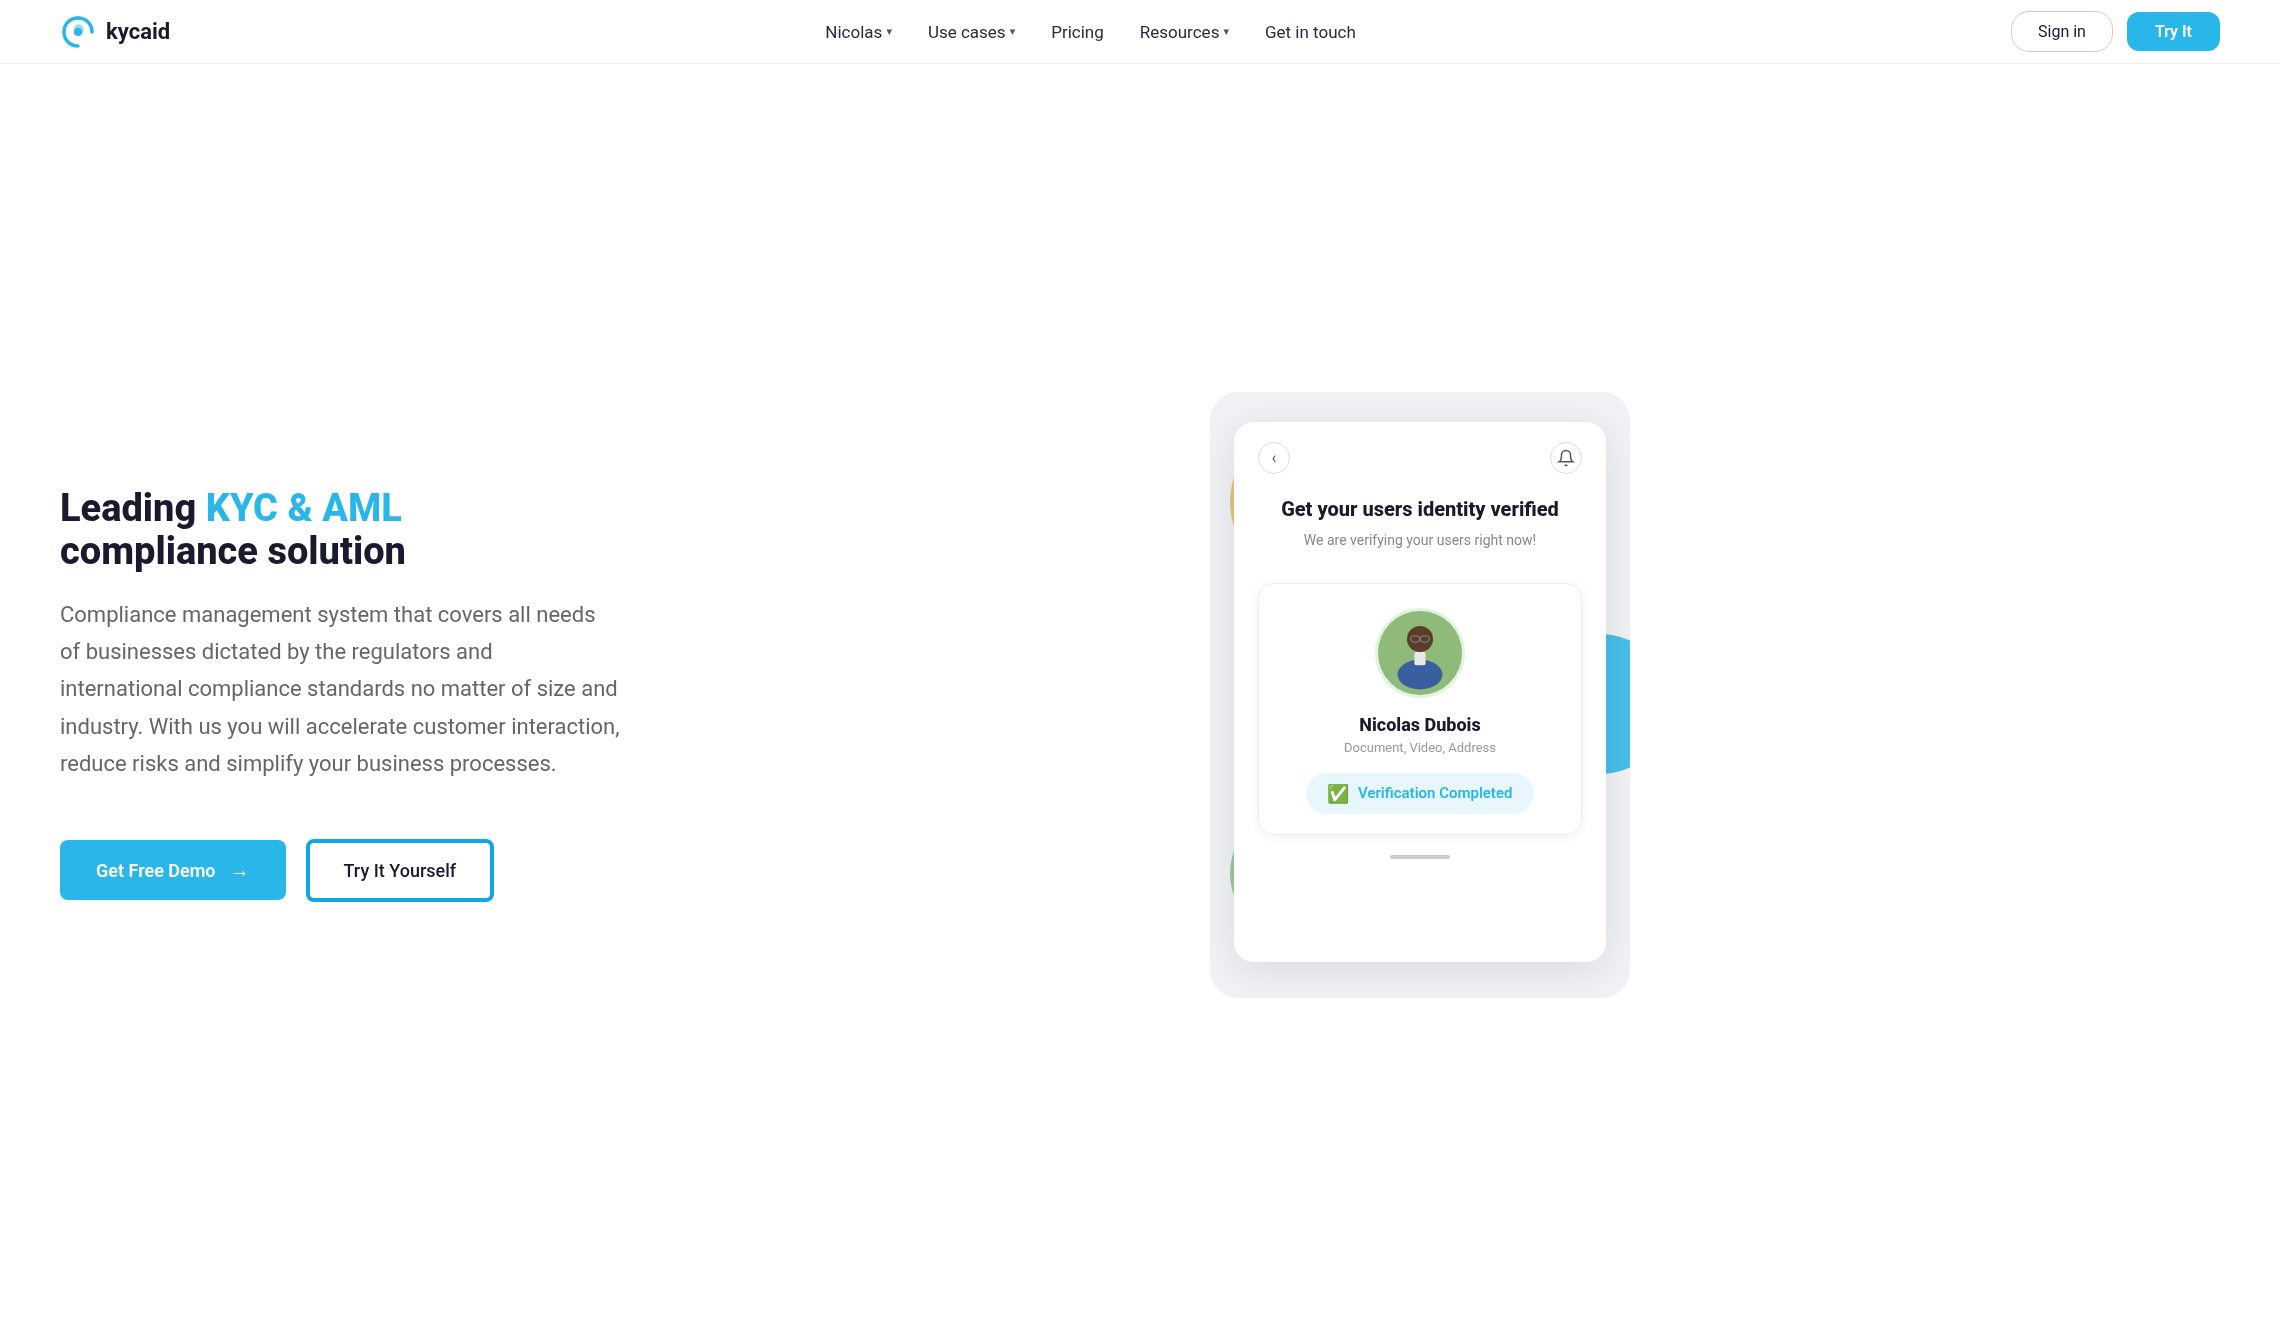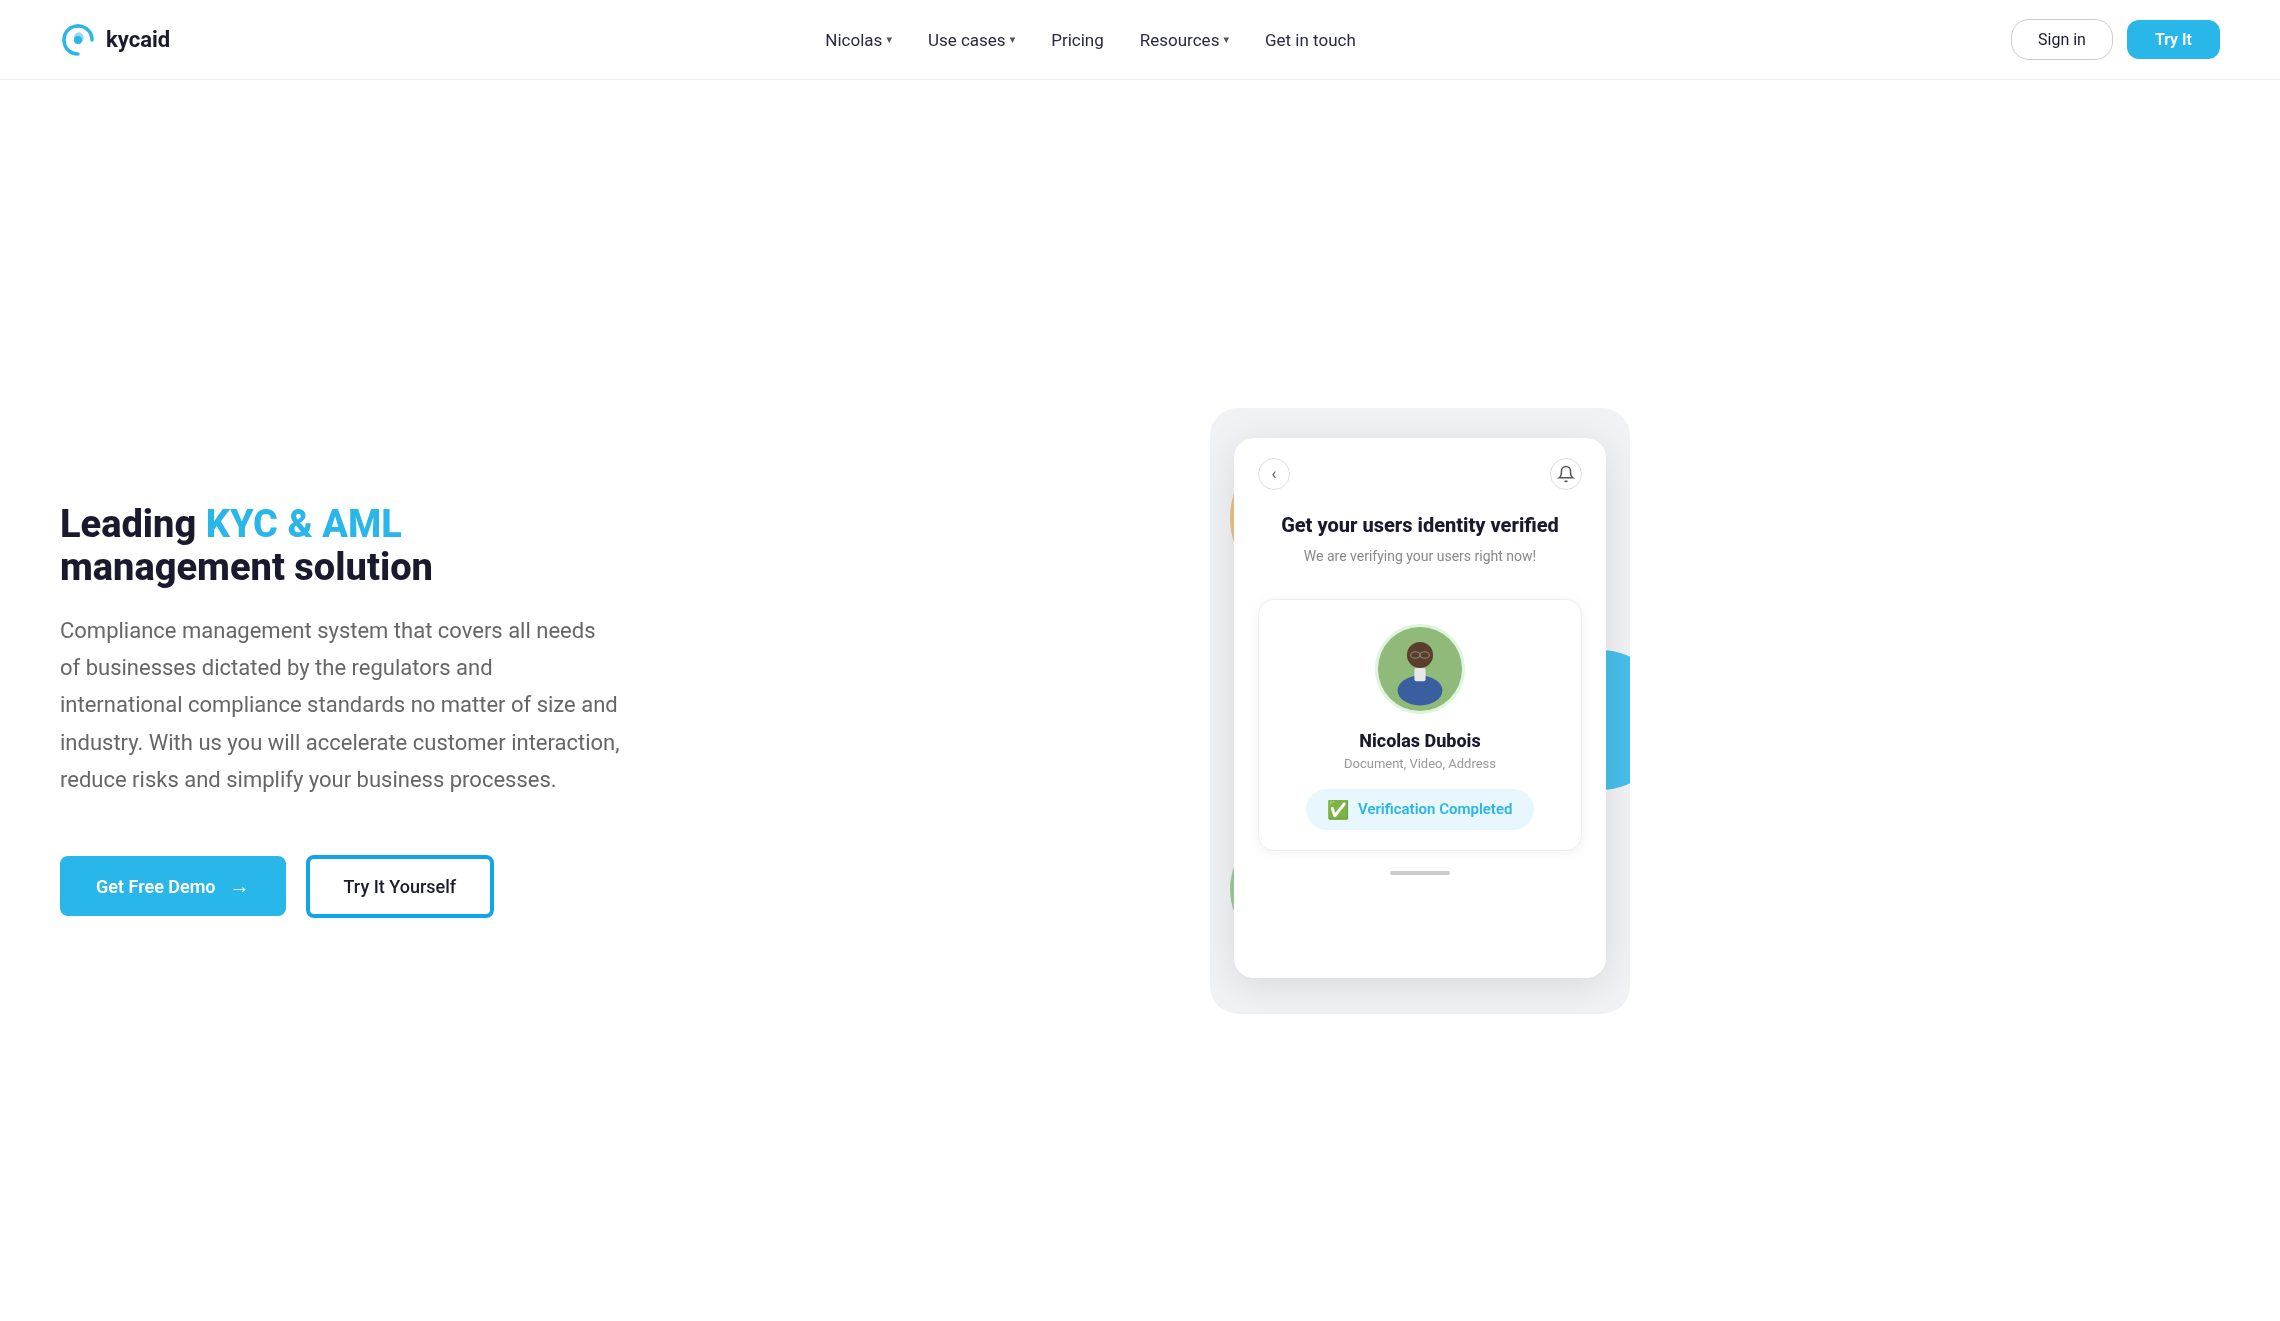--- a/index.html
+++ b/index.html
@@ -1,21 +1,21 @@
 <!DOCTYPE html>
 <html><head>
   <meta charset="utf-8">
   <style>
     * { margin: 0; padding: 0; box-sizing: border-box; }
     body { font-family: -apple-system, BlinkMacSystemFont, 'Segoe UI', Roboto, sans-serif; background: #fff; color: #1a1a2e; overflow-x: hidden; }
 
     
     nav {
       display: flex; align-items: center; justify-content: space-between;
-      padding: 0 60px; height: 80px; border-bottom: 1px solid #f0f0f0;
+      padding: 0 60px; height: 64px; border-bottom: 1px solid #f0f0f0;
       position: sticky; top: 0; background: #fff; z-index: 100;
     }
     .nav-logo { display: flex; align-items: center; gap: 10px; cursor: pointer; }
     .nav-logo-text { font-size: 22px; font-weight: 700; color: #1a1a2e; }
     .nav-links { display: flex; align-items: center; gap: 36px; }
     .nav-link {
       font-size: 17px; color: #2a2a3e; cursor: pointer; background: none; border: none;
       font-family: inherit; display: flex; align-items: center; gap: 4px;
     }
     .nav-link .chevron { font-size: 11px; color: #555; }
@@ -170,21 +170,21 @@
     <button class="btn-signin">Sign in</button>
     <button class="btn-tryit">Try It</button>
   </div>
 </nav>
 
 <section class="hero">
   <div class="hero-left">
     <h1 class="hero-title">
       <span class="hero-title-plain">Leading </span><span class="hero-title-accent">KYC &amp; AML</span>
       <br>
-      <span class="hero-title-plain">management solution</span>
+      <span class="hero-title-plain">compliance solution</span>
     </h1>
     <p class="hero-desc">Compliance management system that covers all needs of businesses dictated by the regulators and international compliance standards no matter of size and industry. With us you will accelerate customer interaction, reduce risks and simplify your business processes.</p>
     <div class="hero-btns">
       <button class="btn-demo">
         <span>Get Free Demo</span>
         <span class="btn-demo-arrow">→</span>
       </button>
       <button class="btn-try-yourself">Try It Yourself</button>
     </div>
   </div>

